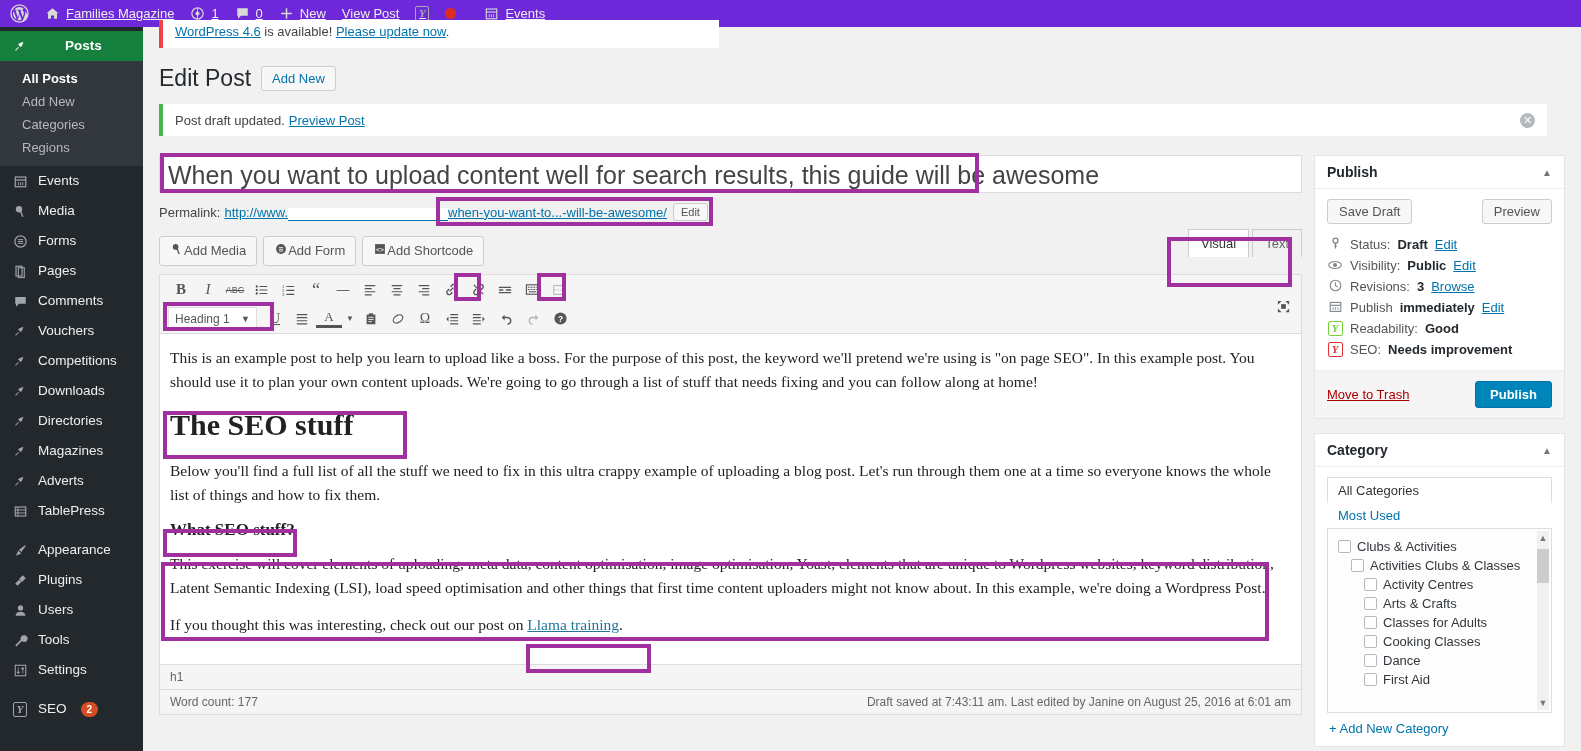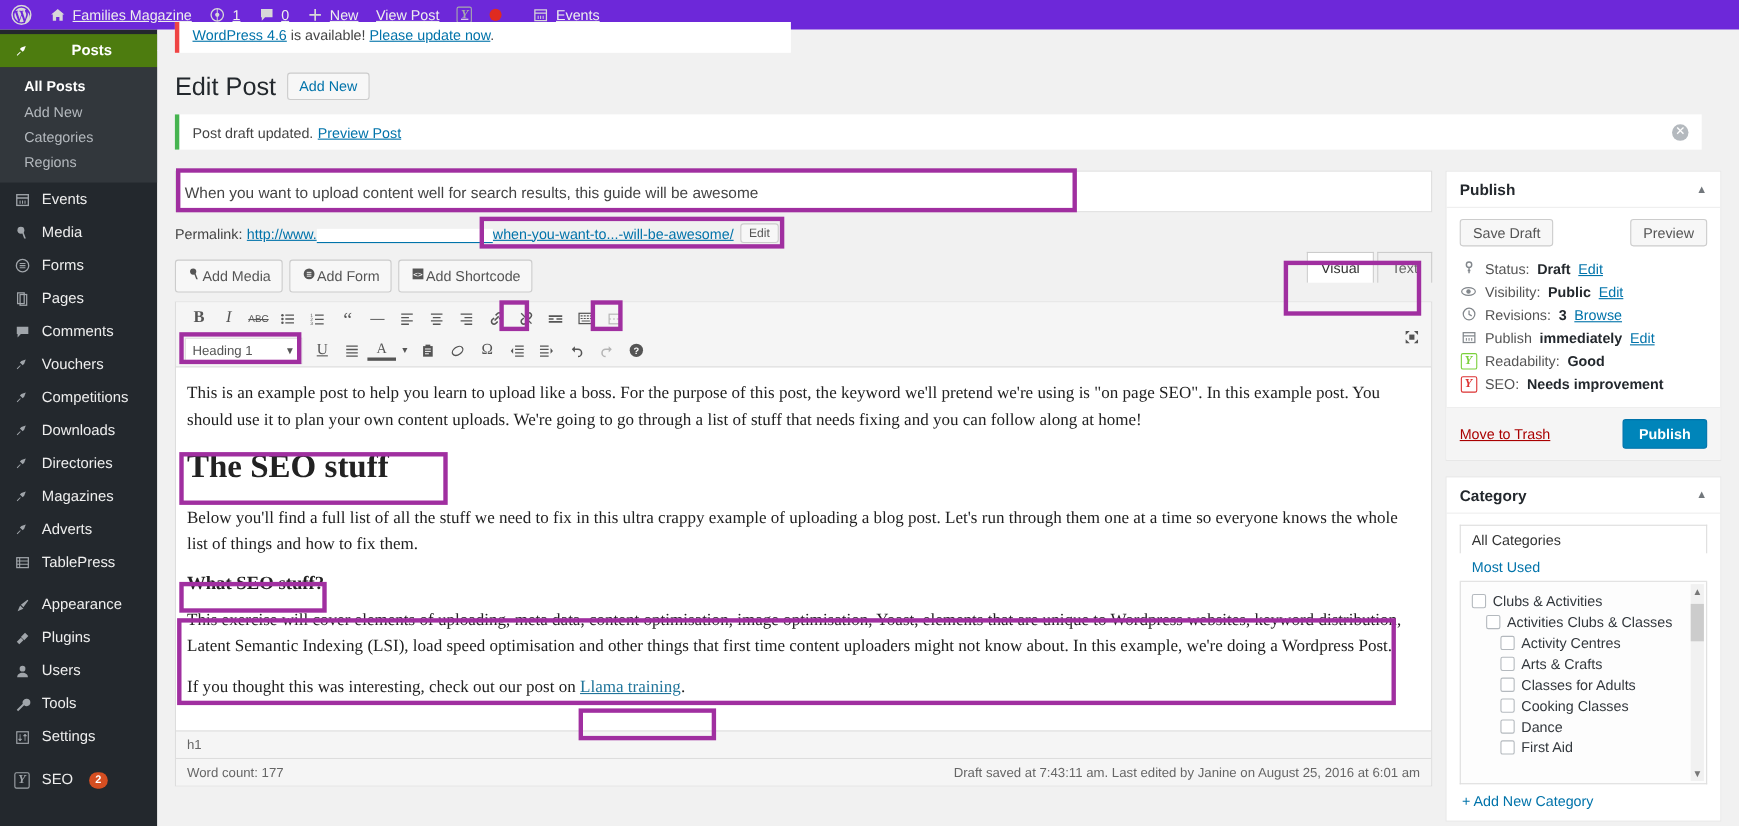--- a/index.html
+++ b/index.html
@@ -35,21 +35,21 @@
   .sidebar {
     position:absolute; top:27px; left:0; width:143px; height:724px;
     background:#23282d; color:#eee; font-size:13.5px;
   }
   .menu-top { height:4px; }
   .menu-item {
     display:flex; align-items:center; gap:9px;
     height:30px; padding-left:11px; color:#eee; white-space:nowrap;
   }
   .menu-item .mi-label { line-height:1; }
-  .menu-item.current { background:#4d7c0f; color:#fff; font-weight:600; position:relative;gap:36px; }
+  .menu-item.current { background:#15803d; color:#fff; font-weight:600; position:relative;gap:36px; }
   .menu-item.current::after {
     content:""; position:absolute; right:-8px; top:50%; margin-top:-8px;
     border:8px solid transparent; border-right-color:#f1f1f1;
   }
   .submenu { background:#32373c; padding:6px 0 7px 0; }
   .submenu-item { padding:4px 0 4px 22px; font-size:13px; color:#b4b9be; }
   .submenu-item.cur { color:#fff; font-weight:700; }
   .menu-sep { height:9px; }
   .mi-icon { width:18px; height:18px; display:flex; align-items:center; justify-content:center; color:#a0a5aa; flex:0 0 18px; }
   .menu-item.current .mi-icon { color:#fff; }
@@ -84,21 +84,21 @@
   .dismiss {
     position:absolute; right:12px; top:9px; width:15px; height:15px; border-radius:50%;
     background:#b4b9be; color:#fff; font-size:11px; line-height:15px; text-align:center;
   }
 
   
   .editor-col { position:absolute; top:128px; left:16px; width:1143px; }
 
   .title-input {
     width:1143px; height:38px; background:#fff; border:1px solid #ddd;
-    font-size:14px; color:#444; padding:4px 8px; line-height:30px;
+    font-size:25px; color:#444; padding:4px 8px; line-height:30px;
     font-family:"Liberation Sans", sans-serif;
   }
   .permalink-row { margin-top:7px; font-size:13px; color:#444; display:flex; align-items:center; height:24px; }
   .permalink-label { margin-right:4px; }
   .pl-link { color:#0073aa; text-decoration:underline; }
   .pl-redact { display:inline-block; width:160px; height:13px; background:#fff; border-bottom:1px solid #0073aa; position:relative; top:2px; }
   .edit-slug-btn {
     background:#f7f7f7; border:1px solid #ccc; border-radius:3px;
     font-size:11px; padding:2px 7px; margin-left:6px; color:#555;
   }
@@ -118,21 +118,21 @@
 
   .mce-wrap { margin-top:8px; border:1px solid #ddd; background:#fff; }
   .mce-toolbar { background:#f5f5f5; border-bottom:1px solid #ddd; position:relative; }
   .tb-row { display:flex; align-items:center; height:29px; padding-left:8px; gap:1px; }
   .tb-btn {
     width:26px; height:24px; display:flex; align-items:center; justify-content:center;
     color:#555; font-size:14px;
   }
   .tb-btn.dim { color:#b5b5b5; }
   .fmt-select {
-    width:107px; height:24px; background:#fff; border:1px solid #ddd;
+    width:89px; height:24px; background:#fff; border:1px solid #ddd;
     font-size:12px; color:#555; display:flex; align-items:center;
     padding:0 6px; justify-content:space-between; margin-right:4px;
   }
   .dfw-icon { position:absolute; right:10px; top:24px; color:#555; }
 
   .mce-body { padding:12px 10px 6px 10px; min-height:330px; font-family:"Liberation Serif", serif; color:#222; }
   .mce-body p { font-size:15.5px; line-height:1.55; margin:0 0 13px 0; }
   .mce-body h1 { font-size:30px; font-weight:700; margin:14px 0 18px 0; line-height:1.1; }
   .mce-body h2 { font-size:17px; font-weight:700; margin:8px 0 12px 0; }
   .ilink { color:#21759b; text-decoration:underline; }

